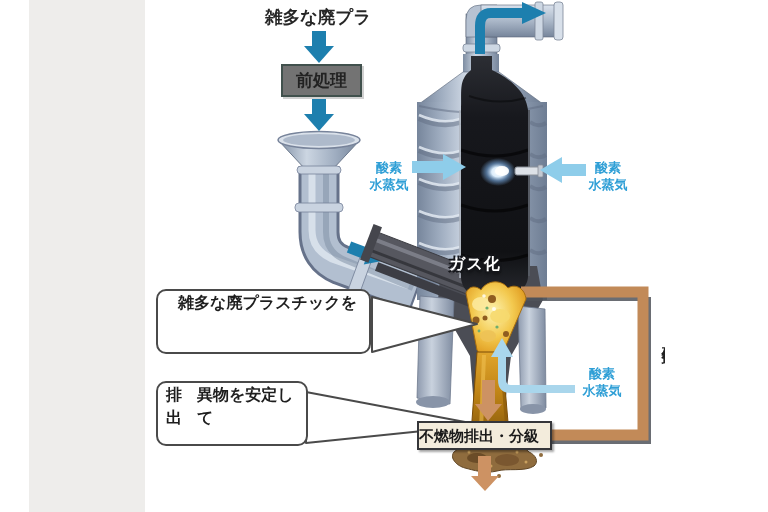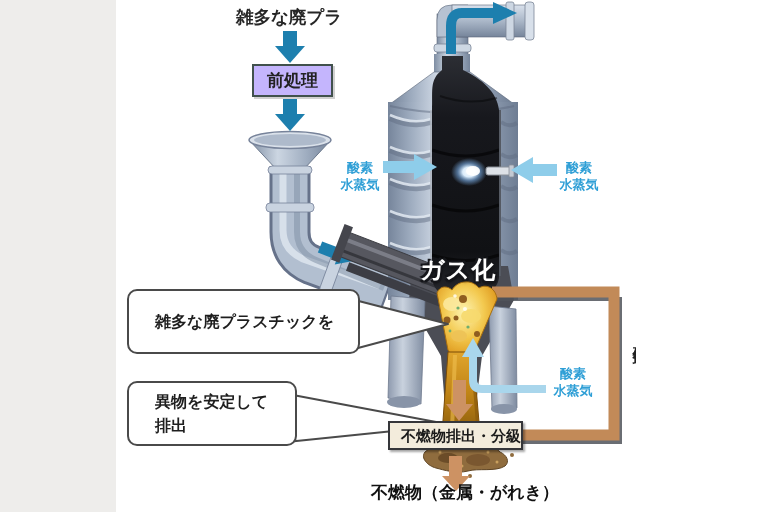--- a/index.html
+++ b/index.html
@@ -1,42 +1,42 @@
 <!DOCTYPE html>
 <html><head>
 <meta charset="utf-8">
 <style>
   html,body{margin:0;padding:0;}
   .stage{position:relative;width:636px;height:512px;background:#ffffff;overflow:hidden;
-         font-family:"Liberation Sans","DejaVu Sans",sans-serif;}
+         font-family:"Liberation Sans","DejaVu Sans",sans-serif;margin-left:29px;}
   .band{position:absolute;top:0;bottom:0;background:#eeedeb;}
   .band.left{left:0;width:116px;}
   .band.right{left:652px;width:116px;}
   svg.art{position:absolute;left:0;top:0;}
   .lbl{position:absolute;color:#262626;}
   .top-label{left:230px;top:5px;width:118px;text-align:center;font-size:17.5px;font-weight:bold;}
-  .pretreat{left:252px;top:64px;width:77px;height:29px;background:#c4b5fd;border:2px solid #41514d;
+  .pretreat{left:252px;top:64px;width:77px;height:29px;background:#737373;border:2px solid #41514d;
             text-align:center;font-size:17px;font-weight:bold;line-height:29px;color:#222;
             box-shadow:2px 2px 0 rgba(0,0,0,.18);}
   .oxy{width:66px;text-align:center;font-size:13px;font-weight:bold;color:#2f9fd6;
        line-height:1.3;white-space:pre-line;}
   .oxy.left{left:327px;top:160px;}
   .oxy.rtop{left:546px;top:160px;}
   .oxy.rbot{left:540px;top:366px;}
-  .gas{left:420px;top:254px;width:100px;font-size:24px;font-weight:bold;color:#fff;letter-spacing:1px;
+  .gas{left:420px;top:254px;width:100px;font-size:16px;font-weight:bold;color:#fff;letter-spacing:1px;
        text-shadow:-2px -2px 0 #15161a,2px -2px 0 #15161a,-2px 2px 0 #15161a,2px 2px 0 #15161a,0 3px 3px rgba(0,0,0,.55);}
   .sand{left:630px;top:333px;height:80px;font-size:14.5px;font-weight:bold;color:#222;
         writing-mode:vertical-rl;letter-spacing:4px;}
   .callout{position:absolute;background:#fff;border:2px solid #4a4a4a;border-radius:10px;
-           display:flex;flex-direction:column;justify-content:center;padding-left:26px;
+           display:flex;flex-direction:row;justify-content:center;padding-left:8px;
            font-size:16px;font-weight:bold;color:#1e1e1e;line-height:1.45;}
   .callout1{left:127px;top:289px;width:203px;height:61px;}
   .callout2{left:127px;top:381px;width:140px;height:61px;}
   .beige{left:388px;top:421px;width:131px;height:25px;background:#f3ecdc;border:2px solid #35363a;
-         text-align:right;font-size:15px;font-weight:bold;line-height:25px;color:#1a1a1a;
+         text-align:left;font-size:15px;font-weight:bold;line-height:25px;color:#1a1a1a;
          box-shadow:2px 2px 2px rgba(0,0,0,.35);}
   .bottom-label{left:352px;top:481px;width:226px;text-align:center;font-size:17px;font-weight:bold;color:#111;}
 </style>
 </head>
 <body>
 
 <div class="stage">
   <div class="band left"></div>
   <div class="band right"></div>
 
@@ -259,19 +259,18 @@
 水蒸気</div>
   <div class="lbl oxy rbot">酸素
 水蒸気</div>
   <div class="lbl gas">ガス化</div>
   <div class="lbl sand">砂循環</div>
 
   <div class="callout callout1">
     <span>雑多な廃プラスチックを</span>
   </div>
   <div class="callout callout2">
+    <span>排出</span>
     <span>異物を安定して</span>
-    <span>排出</span>
   </div>
 
   <div class="lbl beige">不燃物排出・分級</div>
-  <div class="lbl bottom-label">不燃物（金属・がれき）</div>
 </div>
 
 </body></html>

